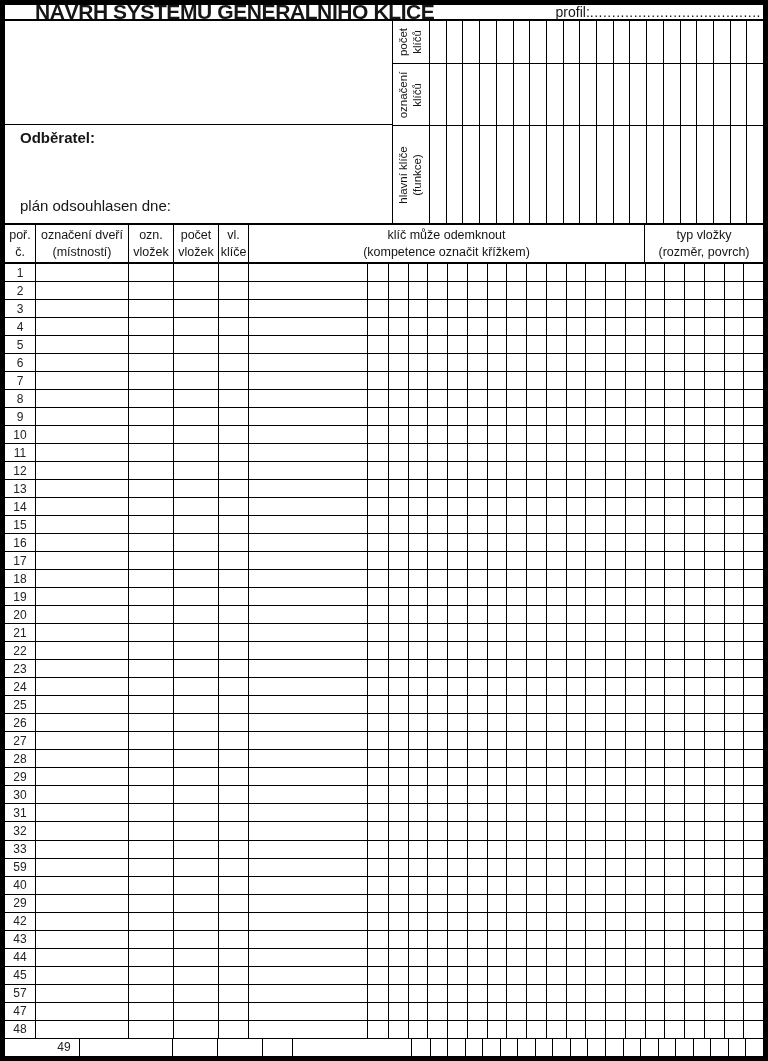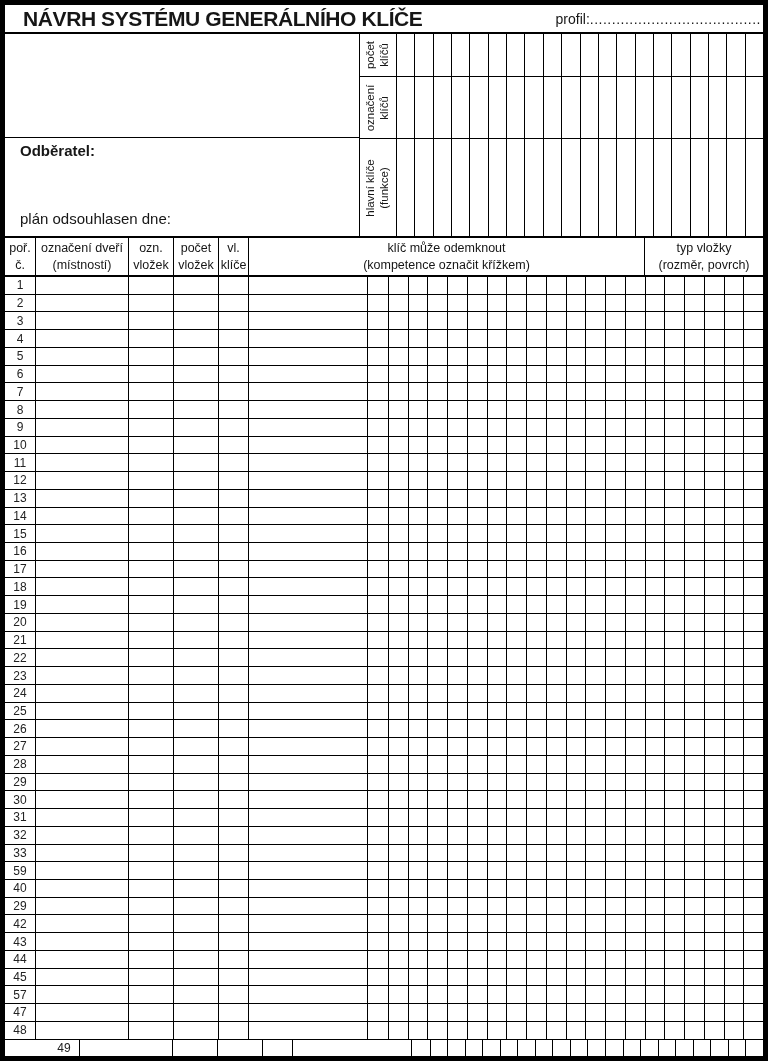--- a/index.html
+++ b/index.html
@@ -5,31 +5,31 @@
   * { margin:0; padding:0; box-sizing:border-box; }
   html,body { background:#9e9e9e; }
   body { font-family:"Liberation Sans", sans-serif; color:#161616; }
   .page {
     position:relative; width:768px; height:1061px; background:#fff;
     border:5px solid #000; display:flex; flex-direction:column; overflow:hidden;
   }
 
   
   .title-row {
-    height:29px; border-bottom:2px solid #000;
+    height:16px; border-bottom:2px solid #000;
     display:flex; align-items:center; justify-content:space-between;
-    padding:0 2px 0 18px;
+    padding:0 2px 0 30px;
   }
   .title { font-size:21px; font-weight:bold; letter-spacing:-0.4px; white-space:nowrap; }
   .profil { font-size:14px; display:flex; align-items:flex-end; white-space:nowrap; }
   .profil .dots { letter-spacing:0.5px; }
 
   
   .top-band { height:202px; display:flex; }
-  .left-area { width:355px; border-right:1px solid #000; display:flex; flex-direction:column; }
+  .left-area { width:388px; border-right:1px solid #000; display:flex; flex-direction:column; }
   .left-top { height:104px; border-bottom:1px solid #000; }
   .left-bottom { flex:1; display:flex; flex-direction:column; padding:4px 0 9px 15px; }
   .odberatel { font-size:15px; font-weight:bold; }
   .plan { font-size:15px; margin-top:auto; }
 
   .rot-col { width:36px; display:flex; flex-direction:column; }
   .rot-cell { position:relative; }
   .rot-cell.r1 { height:43px; border-bottom:1px solid #000; }
   .rot-cell.r2 { height:62px; border-bottom:1px solid #000; }
   .rot-cell.r3 { flex:1; }

